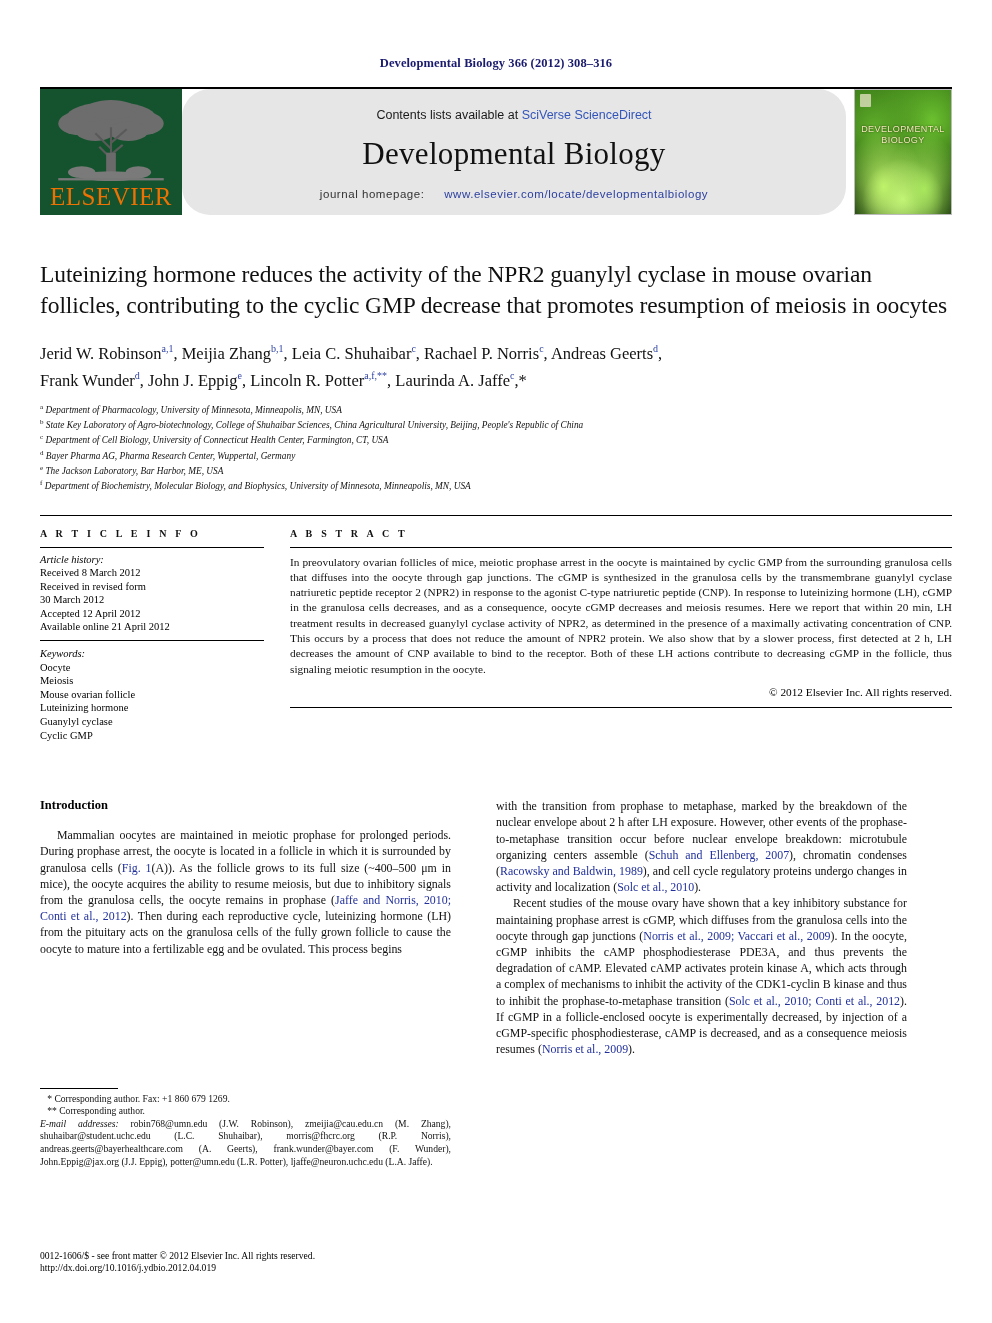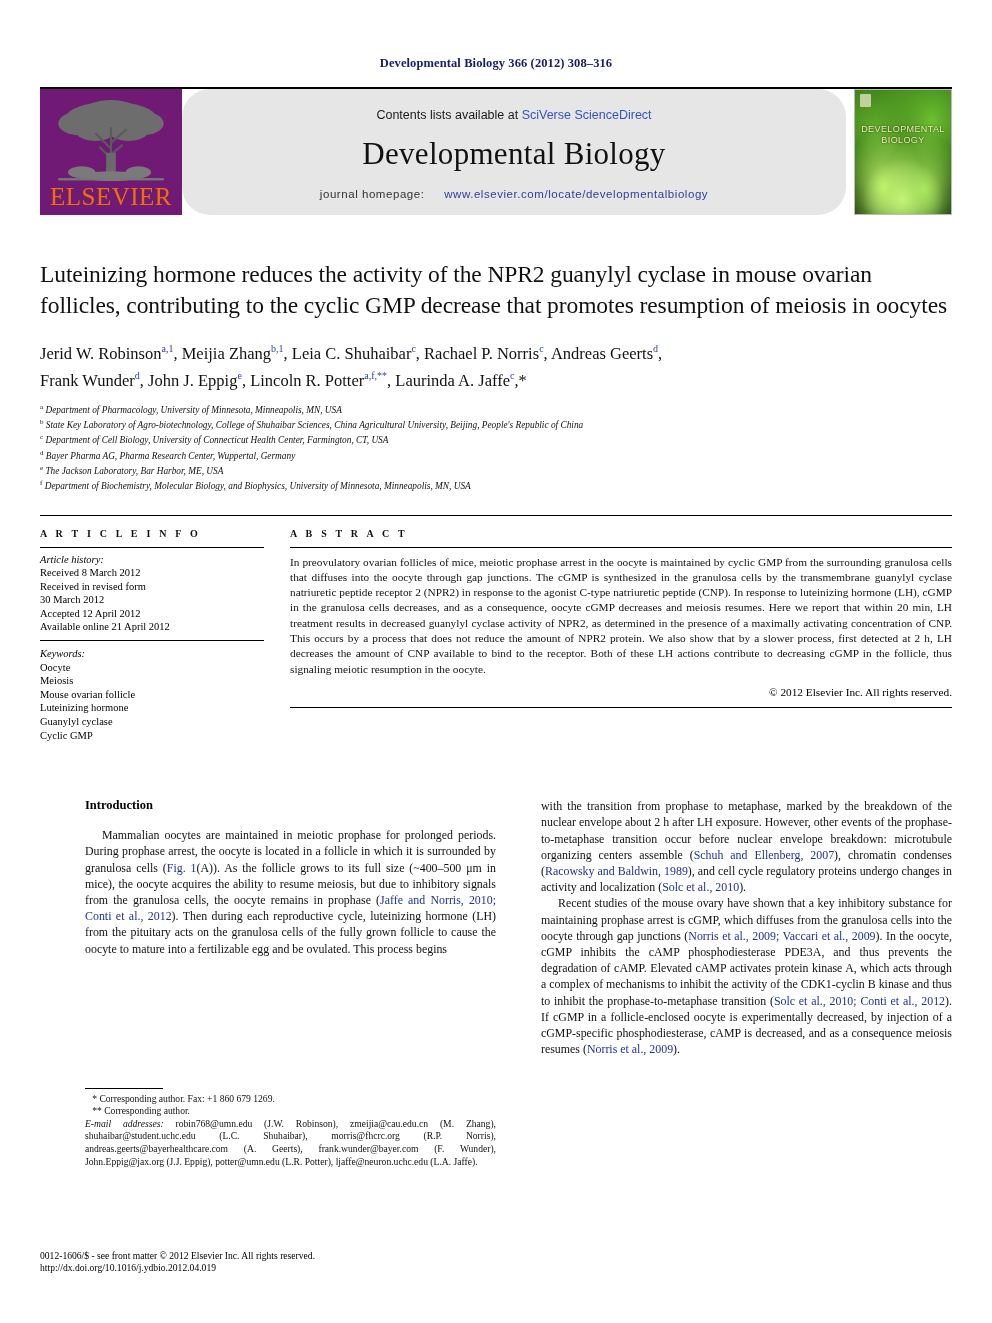--- a/index.html
+++ b/index.html
@@ -35,21 +35,21 @@
     height: 128px;
   }
   .elsevier-logo {
     width: 142px;
     flex: 0 0 142px;
     display: flex;
     flex-direction: column;
     align-items: center;
     justify-content: flex-end;
     padding-bottom: 6px;
-    background: #701a75;
+    background: #14532d;
   }
   .tree-svg { width: 118px; height: 84px; display:block; }
   .elsevier-word {
     font-family: "Liberation Serif", serif;
     font-size: 25px;
     letter-spacing: .5px;
     color: #ee7203;
     line-height: 1;
     margin-top: 2px;
   }
@@ -182,21 +182,20 @@
     font-size: 11.3px;
     margin-top: 9px;
   }
   .abstract-rule { border-top: 1px solid #000; margin-top: 9px; }
 
   
   .body-cols {
     margin-top: 56px;
     display: flex;
     gap: 45px;
-    justify-content: flex-end;
   }
   .bcol { width: 411px; flex: 0 0 411px; position: relative; }
   .body-head {
     font-weight: bold;
     font-size: 12.5px;
     margin-bottom: 14px;
   }
   .para {
     font-size: 11.9px;
     line-height: 16.2px;

